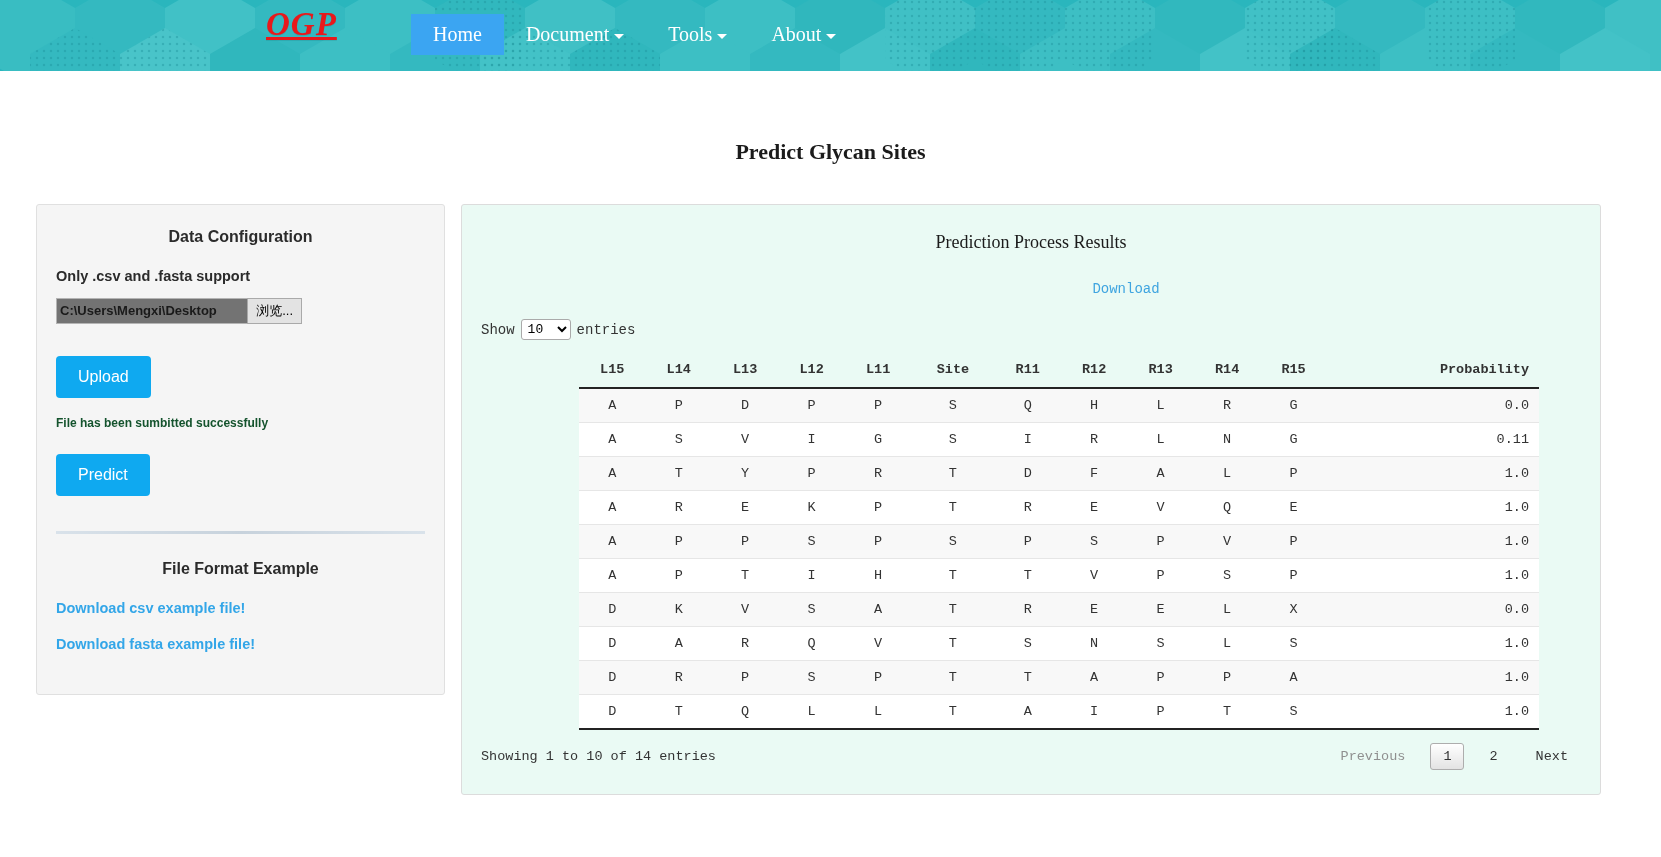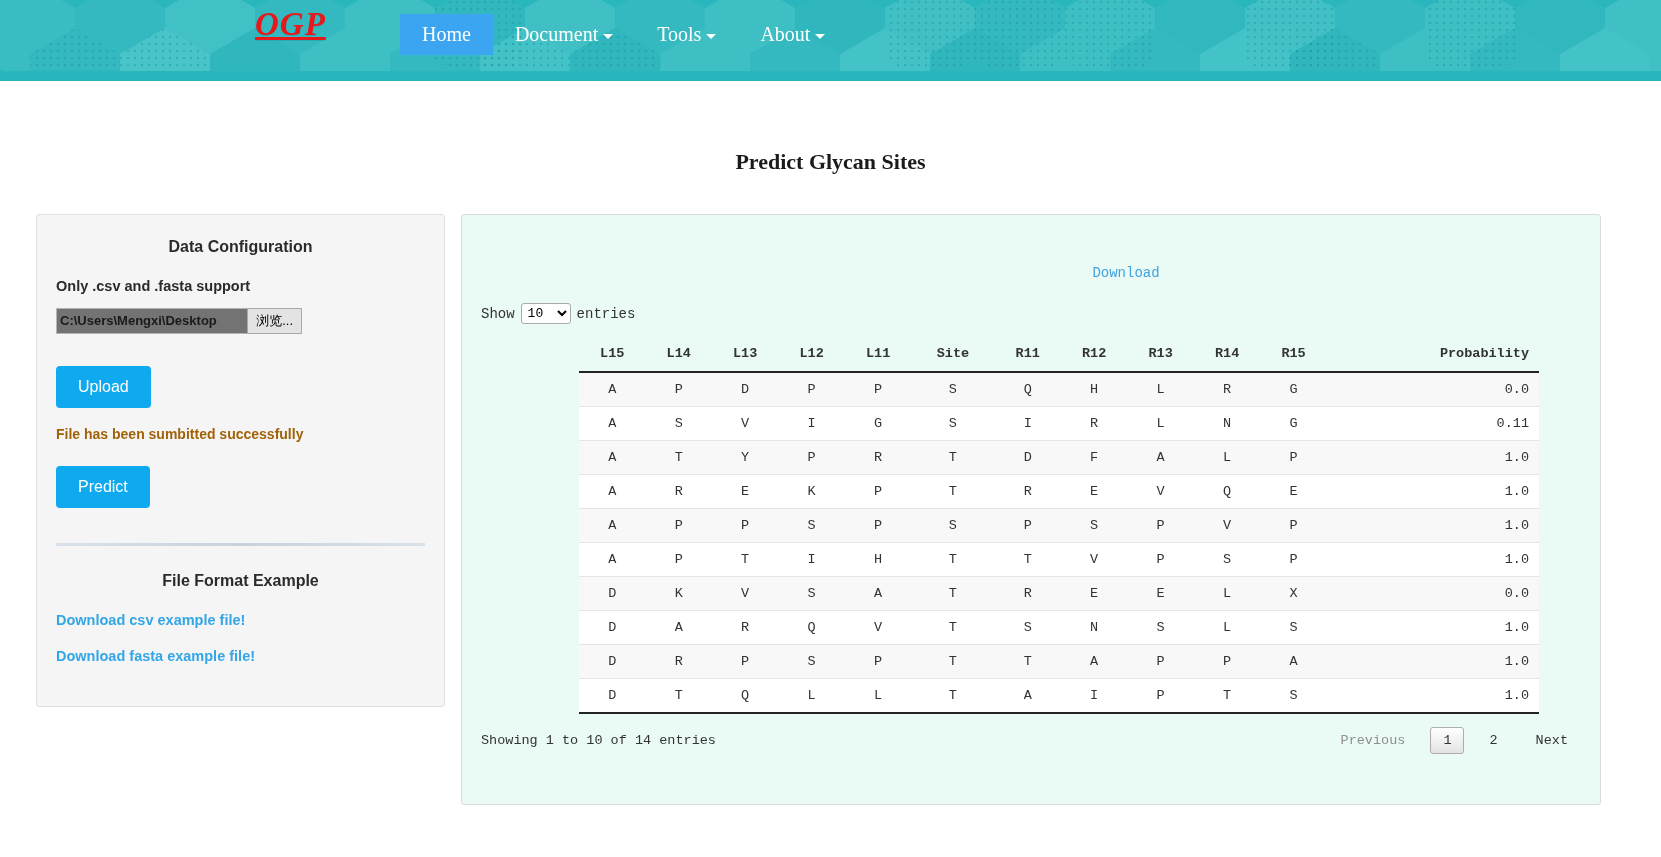--- a/index.html
+++ b/index.html
@@ -7,23 +7,24 @@
   body {
     width:1661px; height:857px;
     background:#ffffff;
     font-family:"Liberation Sans", sans-serif;
     overflow:hidden;
   }
 
   
   .navbar {
     position:relative;
-    width:100%; height:81px;
+    width:100%; height:71px;
     background:#2ab6bd;
     overflow:hidden;
+    padding-left:11px;
   }
   .hex-layer { position:absolute; inset:0; }
   .nav-inner {
     position:relative; z-index:5;
     height:100%;
     display:flex; align-items:flex-start;
   }
   .brand {
     position:absolute; left:255px; top:6px;
     font-family:"Liberation Serif", serif;
@@ -125,22 +126,22 @@
     display:inline-block;
     background:#0fa9f0;
     color:#ffffff;
     border:none; border-radius:4px;
     font-size:16px;
     padding:12px 22px;
     cursor:pointer;
     font-family:"Liberation Sans", sans-serif;
   }
   .success-msg {
-    color:#a16207;
-    font-size:14px; font-weight:bold;
+    color:#14532d;
+    font-size:12px; font-weight:bold;
     margin:18px 0 24px 0;
   }
   .divider {
     height:3px;
     background:linear-gradient(to right,#d9e2ea,#c7d2dc,#d9e2ea);
     border:none;
     margin:35px 0 26px 0;
   }
   .link-blue {
     display:block;
@@ -350,20 +351,21 @@
     <button class="btn-blue">Predict</button>
 
     <hr class="divider">
 
     <div class="panel-heading">File Format Example</div>
     <a class="link-blue" href="#">Download csv example file!</a>
     <a class="link-blue" href="#">Download fasta example file!</a>
   </div>
 
   <div class="right-panel">
+    <div class="results-title">Prediction Process Results</div>
 
     <div class="download-wrap">
       <a class="download-link" href="#">Download</a>
     </div>
 
     <div class="table-controls">
       <span>Show</span>
       <select class="entries-select"><option value="10">10</option><option value="25">25</option><option value="50">50</option><option value="100">100</option></select>
       <span>entries</span>
     </div>

